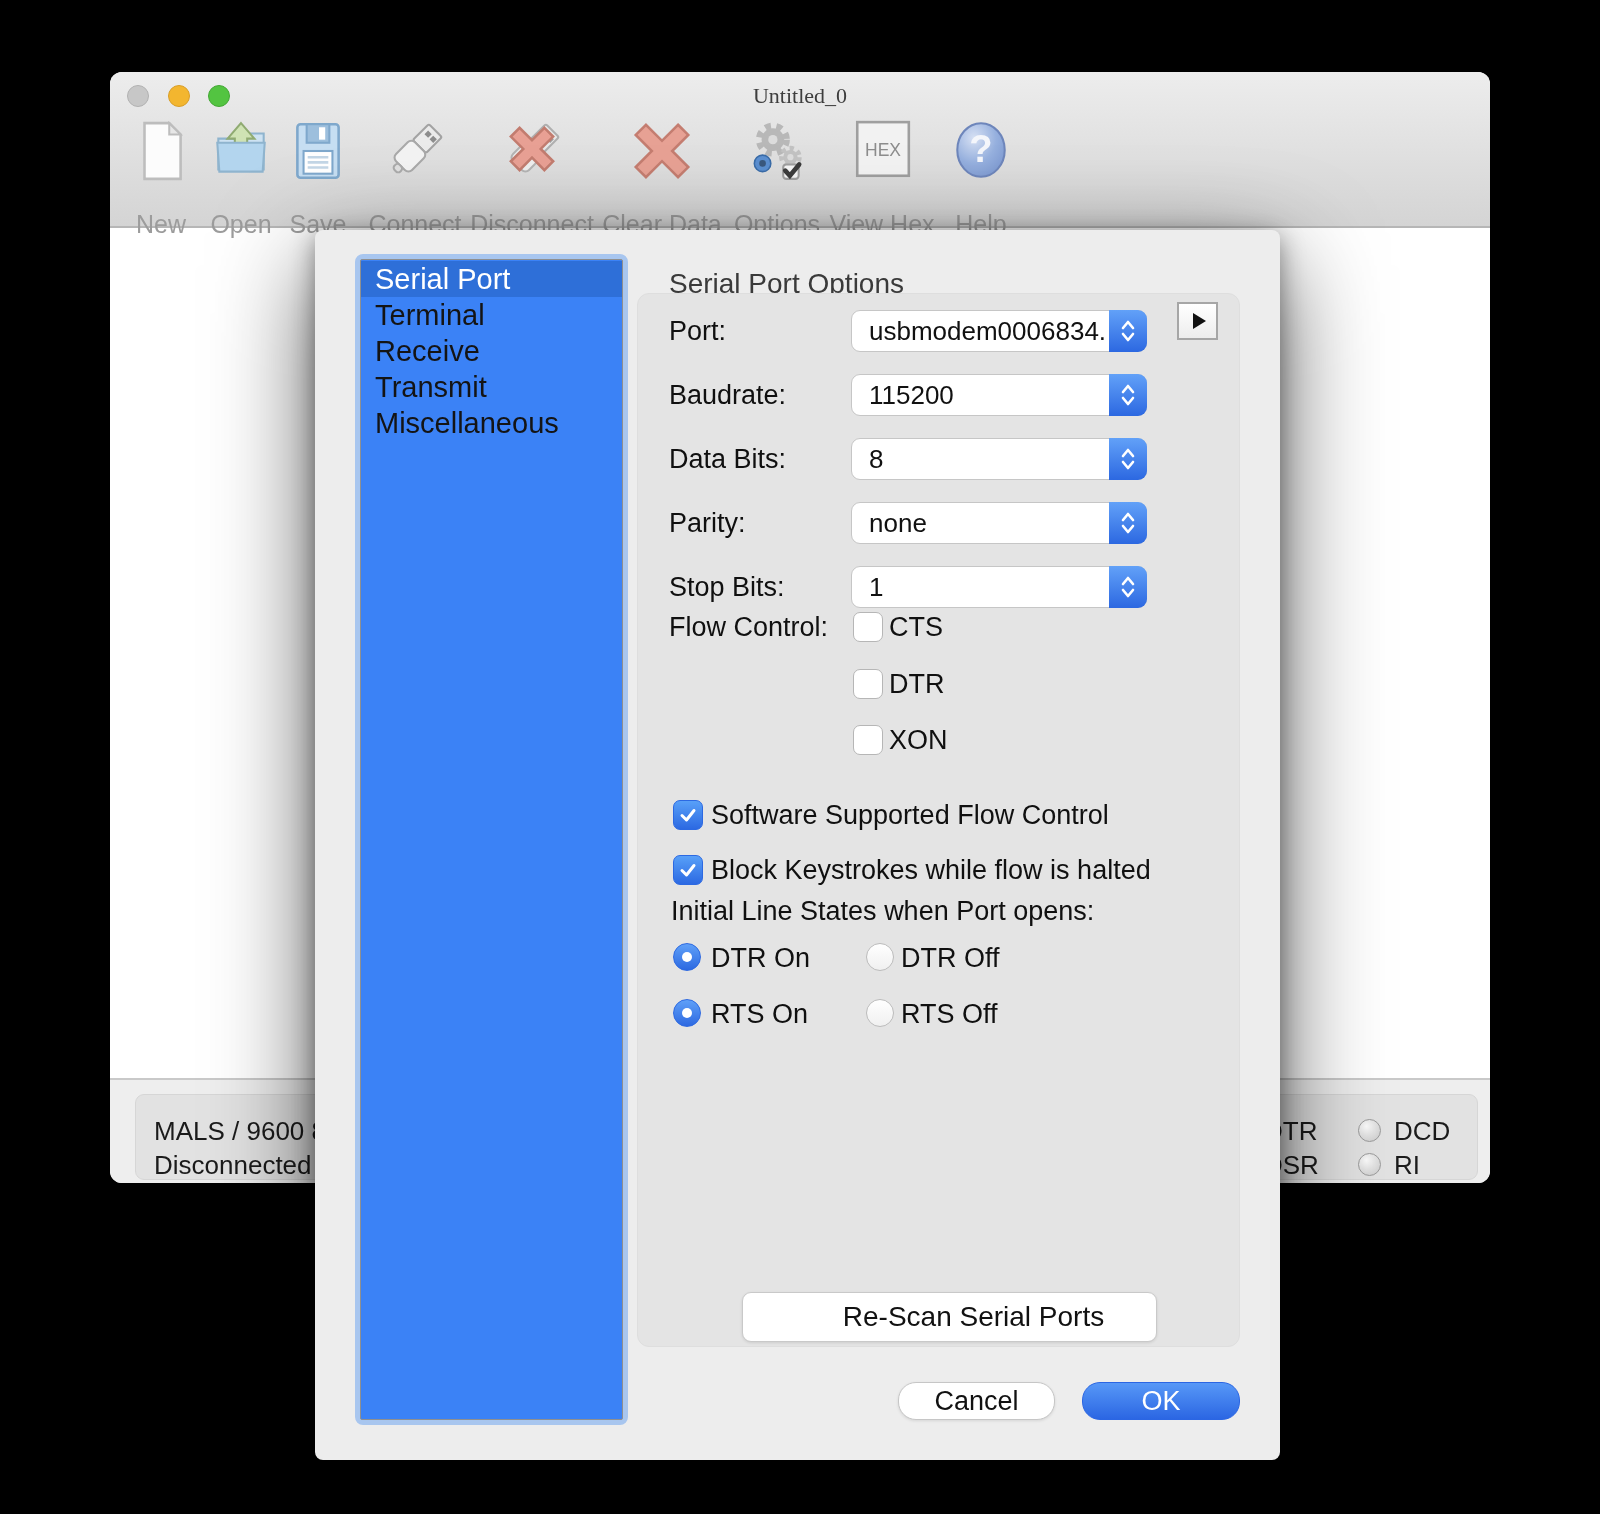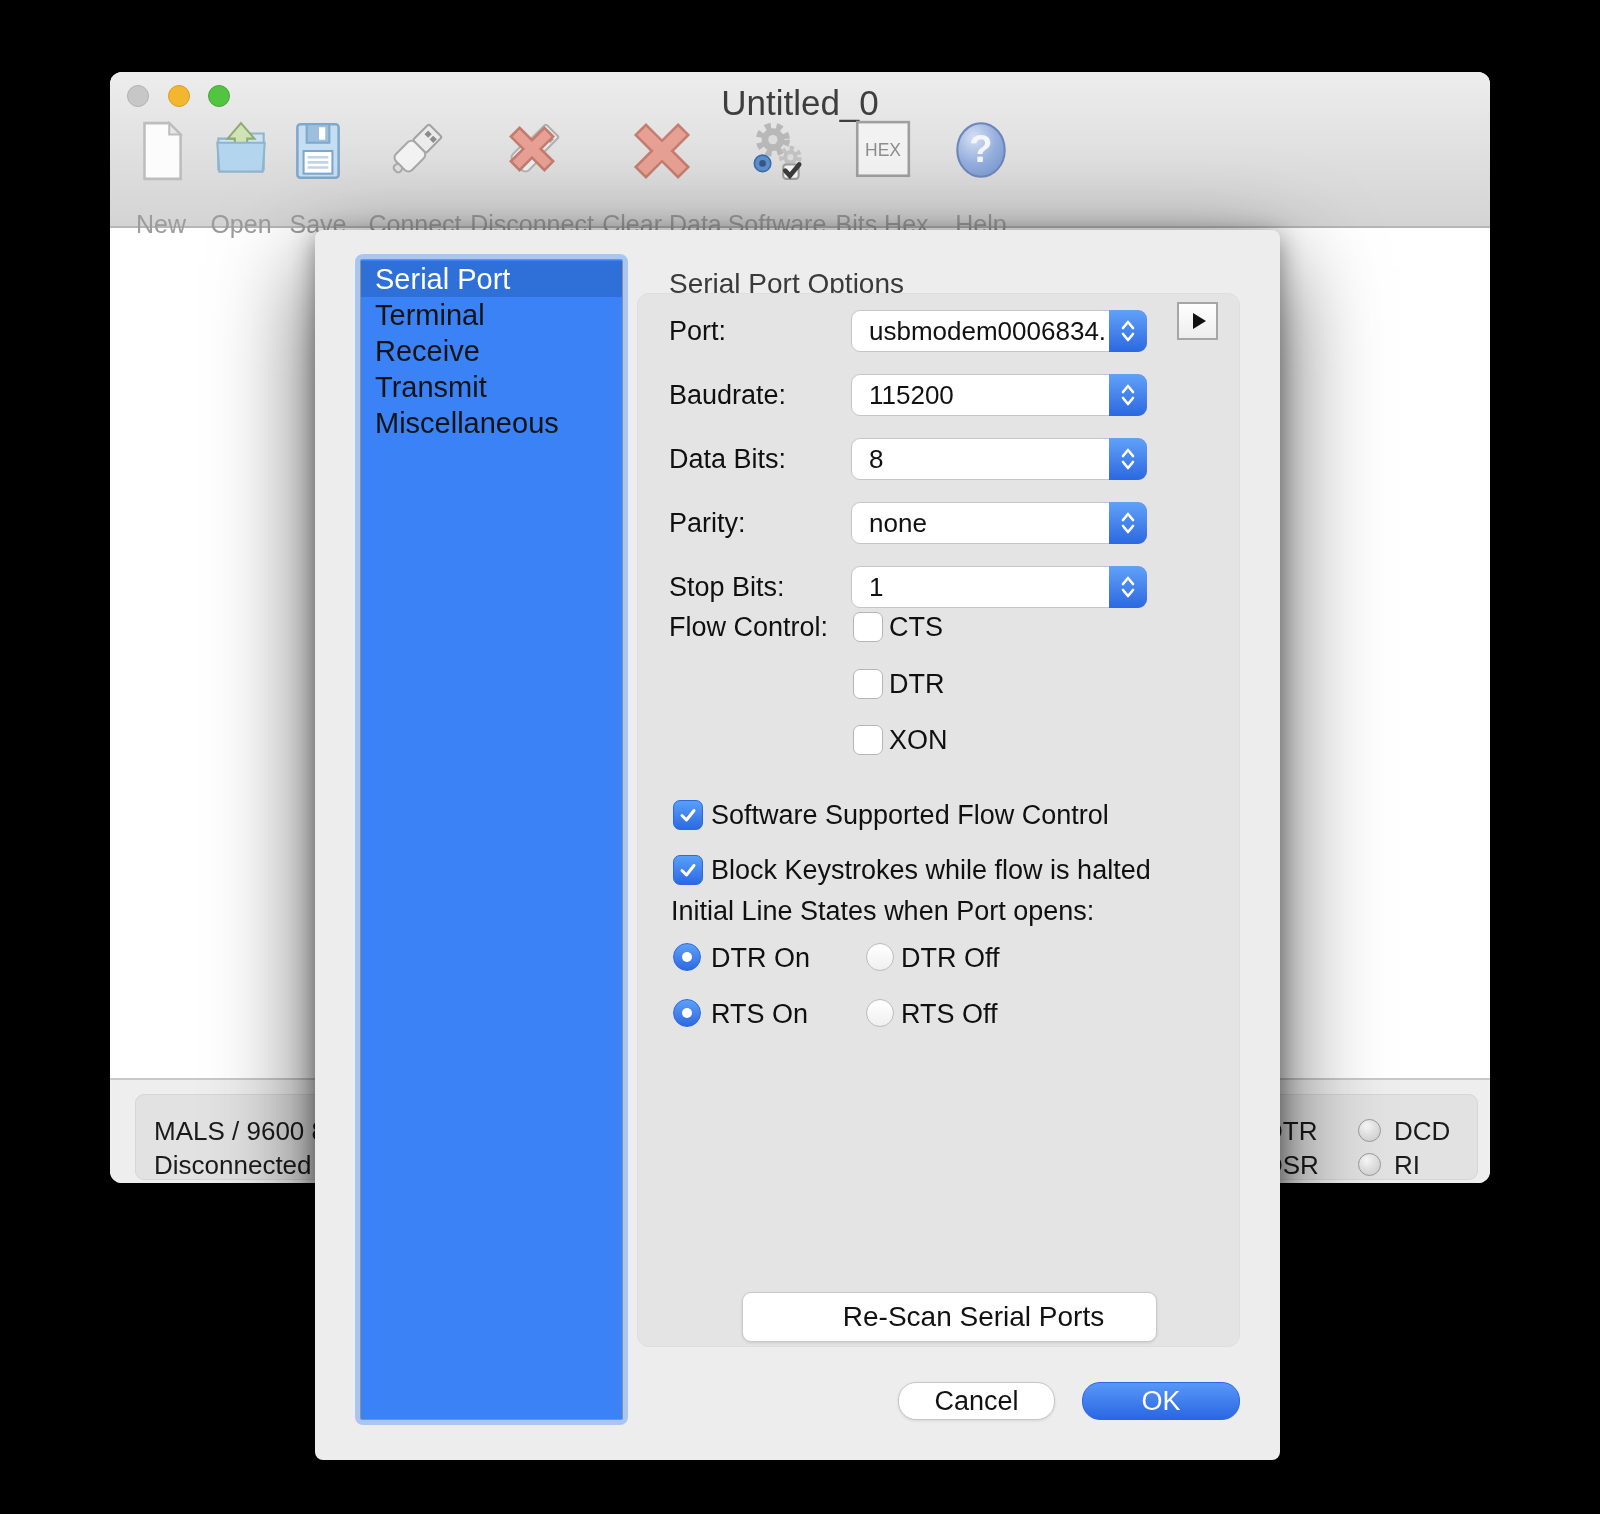--- a/index.html
+++ b/index.html
@@ -9,21 +9,21 @@
   
   .window { position:absolute; left:110px; top:72px; width:1380px; height:1111px;
             background:#fff; border-radius:12px; overflow:hidden; }
   .titlebar { position:absolute; left:0; top:0; right:0; height:156px;
               background:linear-gradient(#ededed,#d4d4d4); border-bottom:2px solid #b6b6b6; }
   .light { position:absolute; top:13px; width:22px; height:22px; border-radius:50%; }
   .light.gray   { left:17px;  background:#c7c7c7; border:1px solid #b2b2b2; }
   .light.yellow { left:58px;  background:#f3b62f; border:1px solid #d99e28; }
   .light.green  { left:98px;  background:#53c441; border:1px solid #43a835; }
   .win-title { position:absolute; top:11px; left:0; right:0; text-align:center;
-               font-size:35px; color:#3e3e3e; }
+               font-size:22px; color:#3e3e3e;font-family:Liberation Serif, serif; }
   .tool { position:absolute; top:46px; transform:translateX(-50%); width:150px;
           display:flex; flex-direction:column; align-items:center; cursor:default; }
   .tool svg { width:66px; height:66px; }
   .tool .tlabel { margin-top:22px; font-size:25px; color:#9c9c9c; white-space:nowrap; }
 
   
   .statusbar { position:absolute; left:0; right:0; bottom:0; height:105px;
                background:#eeeeee; border-top:2px solid #c9c9c9; }
   .statusbox { position:absolute; left:25px; top:14px; width:1343px; height:86px;
                background:#e2e2e2; border:1px solid #d6d6d6; border-radius:9px; }
@@ -161,28 +161,28 @@
           <circle cx="28" cy="21" r="13" fill="none" stroke="#b8b8b8" stroke-width="7" stroke-dasharray="5.5 5.2"></circle>
           <circle cx="28" cy="21" r="4.5" fill="#dcdcdc"></circle>
           <circle cx="45" cy="38" r="7" fill="#c2c2c2"></circle>
           <circle cx="45" cy="38" r="8.5" fill="none" stroke="#c2c2c2" stroke-width="5" stroke-dasharray="4 3.8"></circle>
           <circle cx="45" cy="38" r="3" fill="#dcdcdc"></circle>
           <circle cx="18" cy="44" r="8" fill="#5b8fd0" stroke="#3a6ca8" stroke-width="1.5"></circle>
           <circle cx="18" cy="44" r="3.2" fill="#39587e"></circle>
           <rect x="38" y="45" width="15" height="14" rx="3" fill="#f5f5f5" stroke="#9e9e9e" stroke-width="2"></rect>
           <path d="M40 51 l4.5 5 l9 -11" stroke="#3c3c3c" stroke-width="4.5" fill="none" stroke-linecap="round"></path>
             </svg></span>
-        <span class="tlabel">Software</span>
+        <span class="tlabel">Options</span>
       </div>
       <div class="tool" style="left:772px">
         <span><svg viewBox="0 0 64 64">
           <rect x="8" y="4" width="50" height="52" fill="#f2f2f2" stroke="#9f9f9f" stroke-width="2.5"></rect>
           <text x="33" y="37" text-anchor="middle" font-size="17" fill="#8d8d8d">HEX</text>
             </svg></span>
-        <span class="tlabel">Bits Hex</span>
+        <span class="tlabel">View Hex</span>
       </div>
       <div class="tool" style="left:871px">
         <span><svg viewBox="0 0 64 64">
           <defs>
                 <radialGradient id="hg" cx="35%" cy="28%" r="85%">
             <stop offset="0%" stop-color="#d6e0f3"></stop>
                   <stop offset="55%" stop-color="#96b0de"></stop>
             <stop offset="100%" stop-color="#7a96cf"></stop>
                 </radialGradient>
               </defs>

